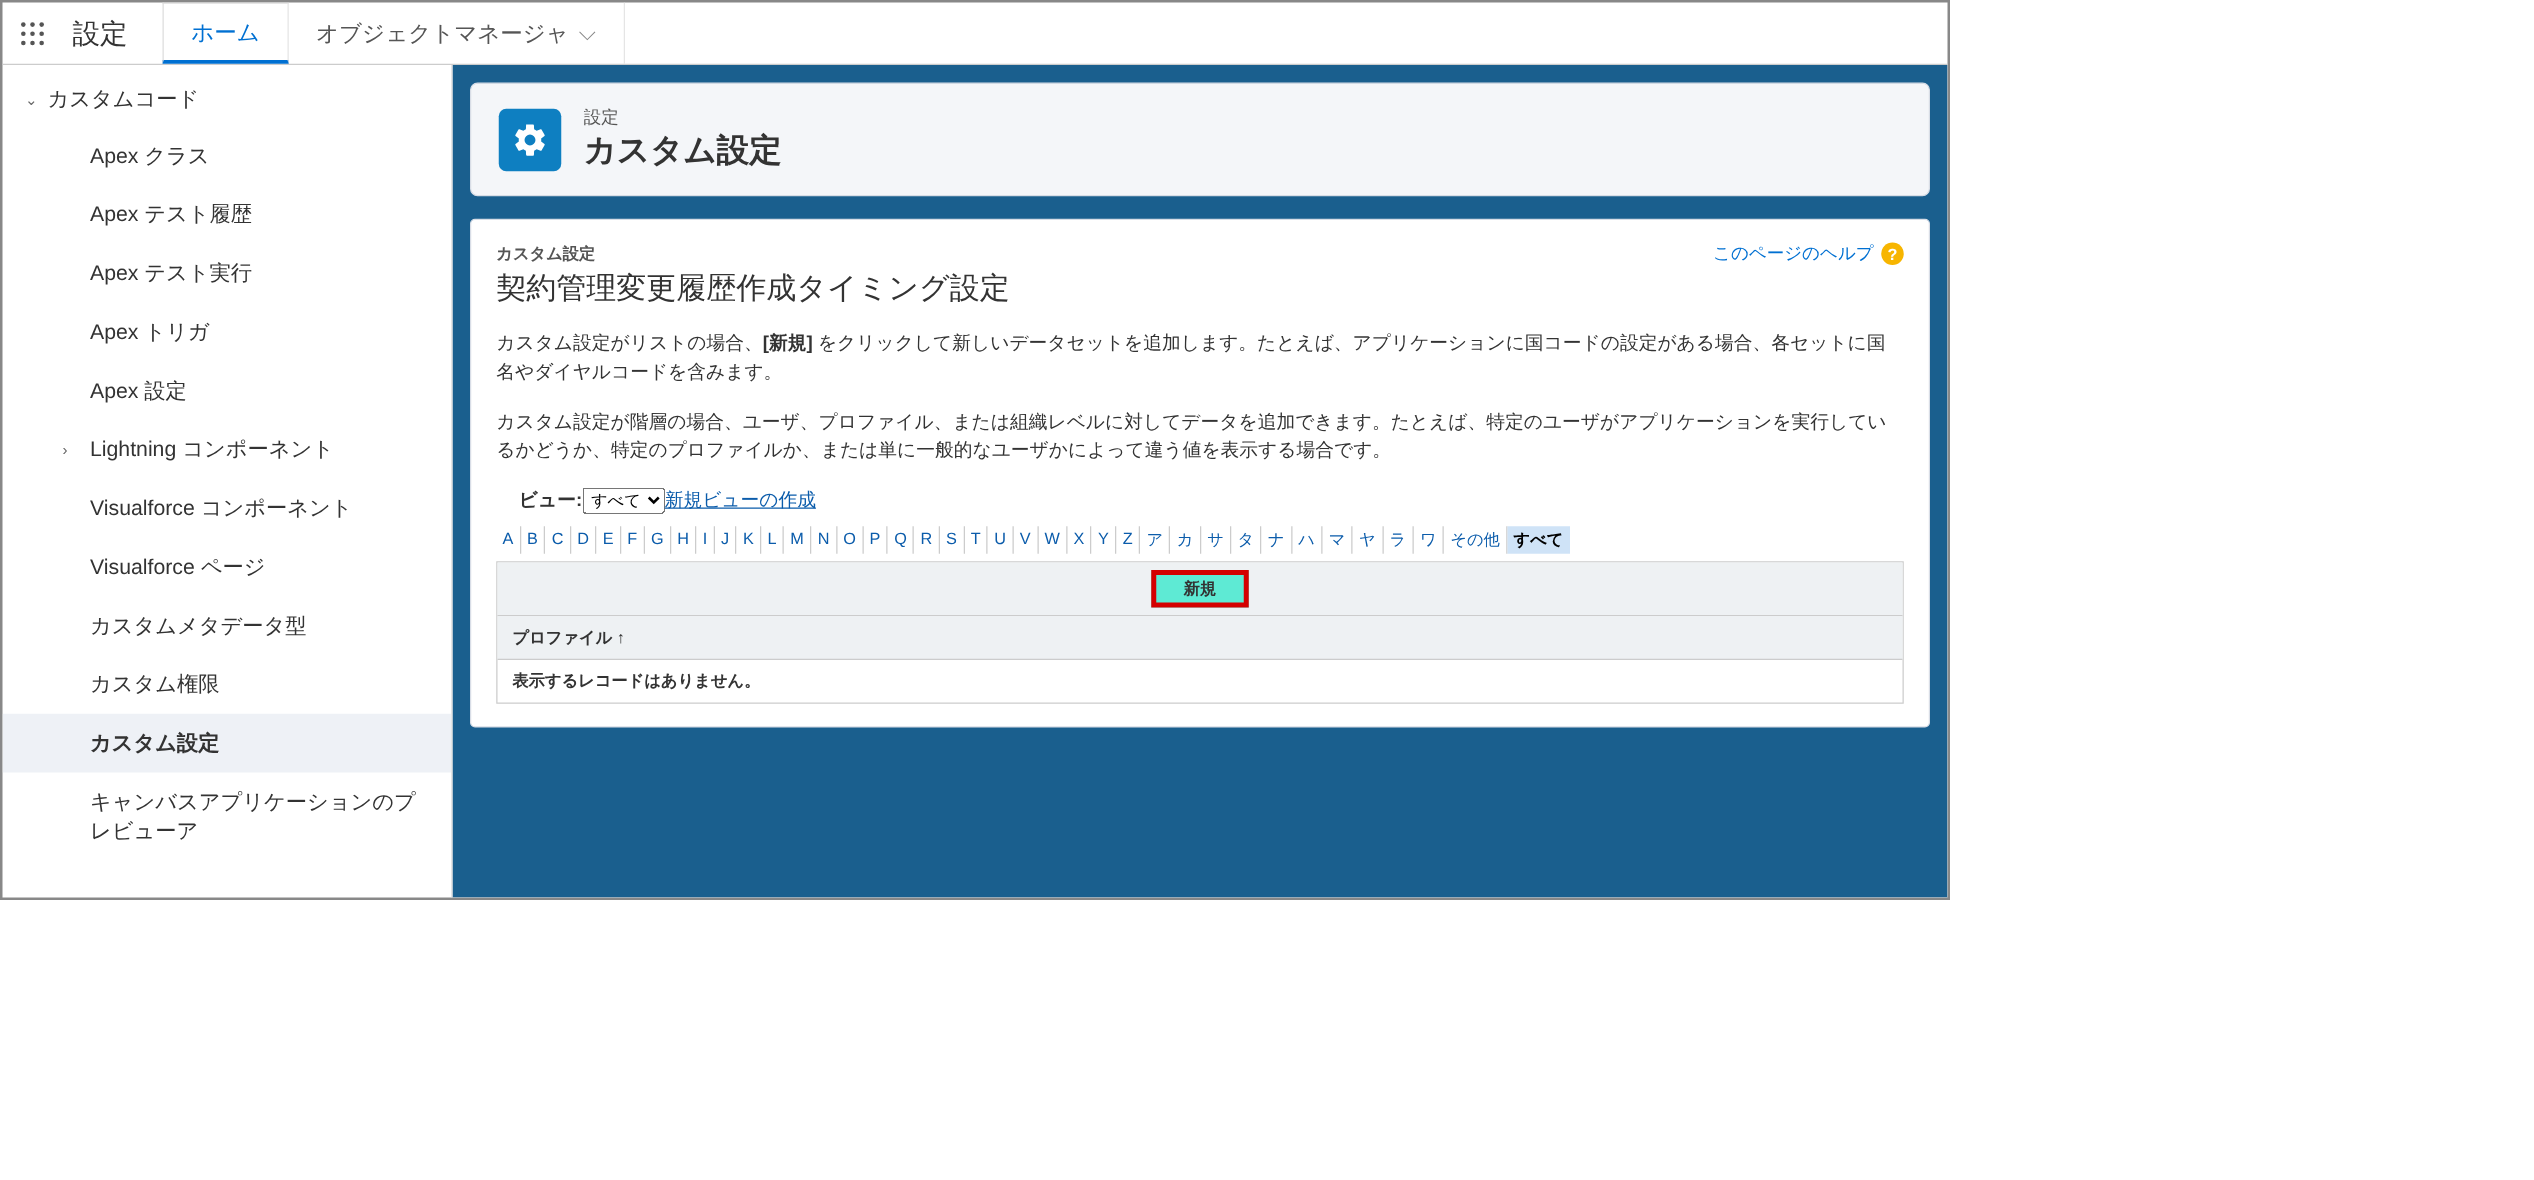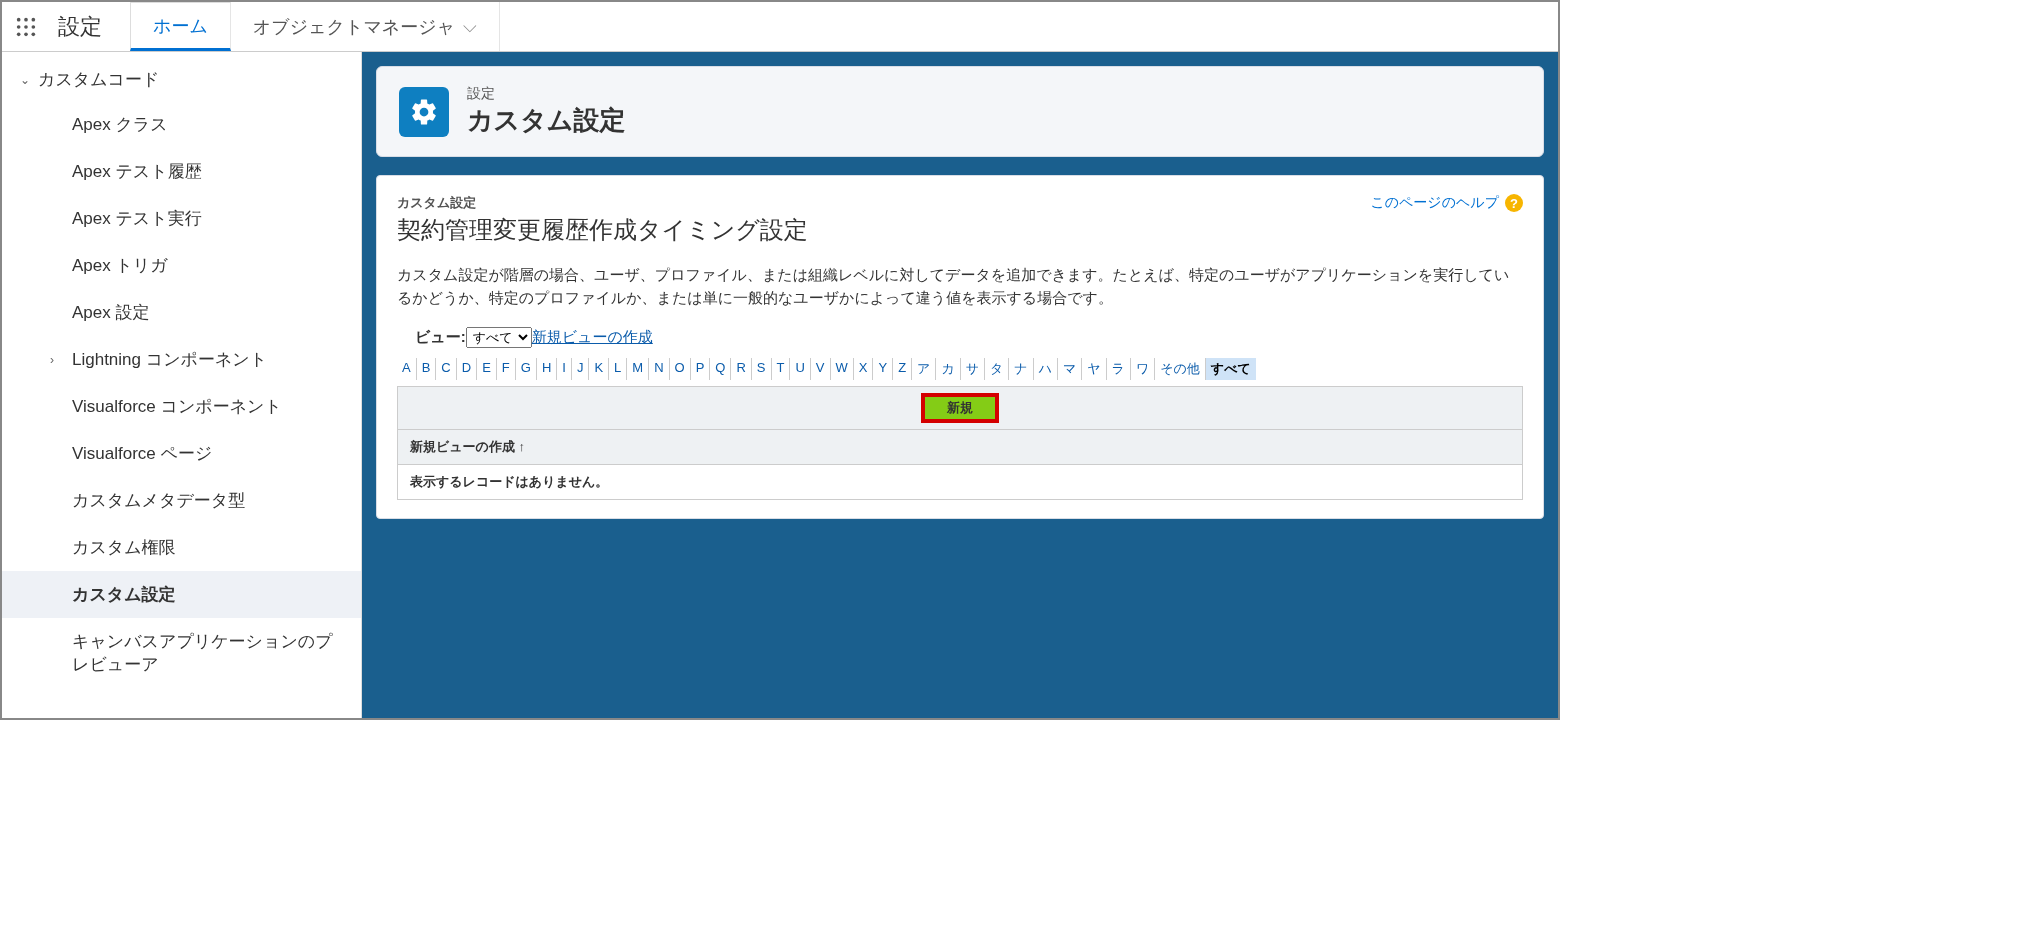--- a/index.html
+++ b/index.html
@@ -36,21 +36,21 @@
 .para { font-size: 15px; color: #333; margin-top: 18px; line-height: 1.5; }
 .view-row { margin-top: 18px; font-size: 15px; display: flex; align-items: center; padding-left: 18px; }
 .view-row select { font-size: 13px; padding: 1px 2px; }
 .view-row a { color: #0b5cab; text-decoration: underline; cursor: pointer; }
 .alpha-row { margin-top: 10px; font-size: 13px; color: #0b5cab; display: flex; flex-wrap: wrap; gap: 0; }
 .alpha-row span { padding: 2px 5px; cursor: pointer; border-right: 1px solid #ccc; }
 .alpha-row span:last-child { border-right: none; }
 .alpha-row span.sel { background: #cfe3f7; color: #000; font-weight: bold; }
 .table-wrap { border: 1px solid #ccc; margin-top: 6px; }
 .btn-row { background: #eef1f3; border-bottom: 1px solid #ccc; padding: 6px; text-align: center; }
-.new-btn { display: inline-block; padding: 2px 22px; font-size: 13px; border: 4px solid #d40000; background: #84cc16; cursor: pointer; font-weight: bold; font-family: Liberation Serif, serif; }
+.new-btn { display: inline-block; padding: 2px 22px; font-size: 13px; border: 4px solid #d40000; background: #5eead4; cursor: pointer; font-weight: bold; font-family: Liberation Serif, serif; }
 .th-row { background: #eef1f3; border-bottom: 1px solid #ccc; padding: 8px 12px; font-size: 13px; font-weight: bold; }
 .td-row { padding: 8px 12px; font-size: 13px; font-weight: bold; }
 </style>
 </head>
 <body>
 
 <div class="frame">
   <div class="topbar">
     <div class="waffle">
       <svg viewBox="0 0 24 24">
@@ -114,20 +114,23 @@
       </div>
 
       <div class="content-card">
         <div class="help-link">
           <span>このページのヘルプ</span>
           <span class="help-icon">?</span>
         </div>
         <div class="crumb">カスタム設定</div>
         <div class="page-title">契約管理変更履歴作成タイミング設定</div>
 
+        <div class="para">
+          <span>カスタム設定がリストの場合、</span><b>[新規]</b><span> をクリックして新しいデータセットを追加します。たとえば、アプリケーションに国コードの設定がある場合、各セットに国名やダイヤルコードを含みます。</span>
+        </div>
         <div class="para">カスタム設定が階層の場合、ユーザ、プロファイル、または組織レベルに対してデータを追加できます。たとえば、特定のユーザがアプリケーションを実行しているかどうか、特定のプロファイルか、または単に一般的なユーザかによって違う値を表示する場合です。</div>
 
         <div class="view-row">
           <b>ビュー:</b>
           <select><option>すべて</option></select>
           <a>新規ビューの作成</a>
         </div>
 
         <div class="alpha-row" id="alpha-row">
             <span>A</span>
@@ -167,19 +170,19 @@
             <span>ラ</span>
             <span>ワ</span>
             <span>その他</span>
             <span class="sel">すべて</span>
           </div>
 
         <div class="table-wrap">
           <div class="btn-row">
             <span class="new-btn">新規</span>
           </div>
-          <div class="th-row">新規ビューの作成 ↑</div>
+          <div class="th-row">プロファイル ↑</div>
           <div class="td-row">表示するレコードはありません。</div>
         </div>
       </div>
     </div>
   </div>
 </div>
 
 </body></html>

